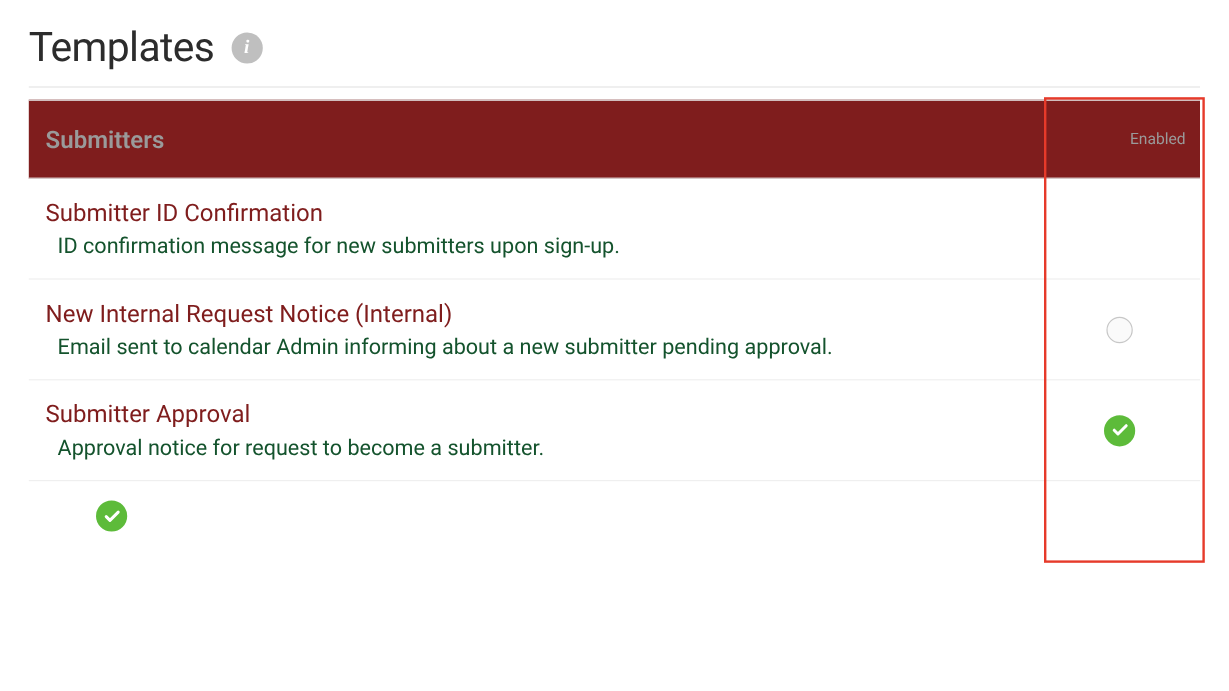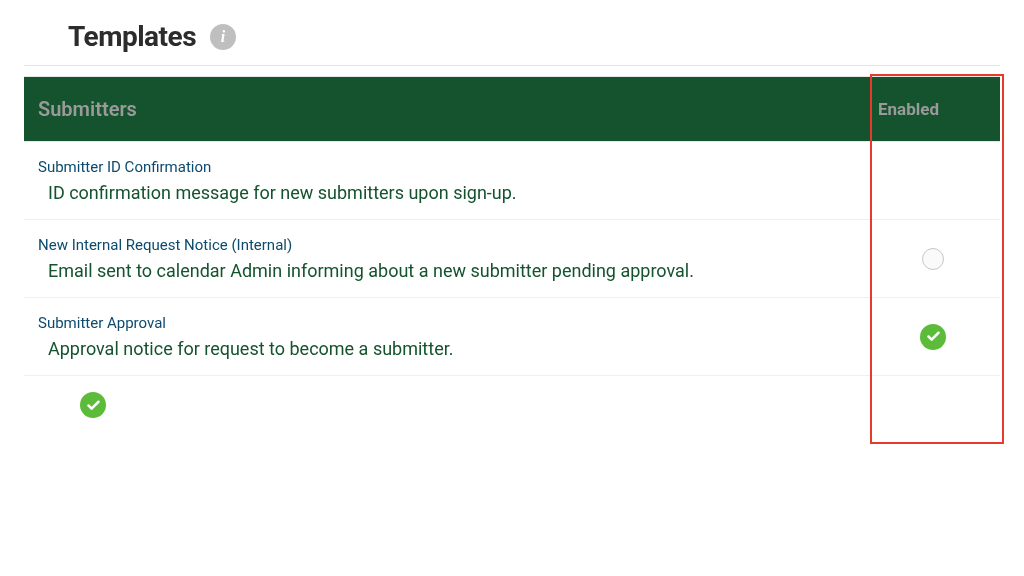--- a/index.html
+++ b/index.html
@@ -16,25 +16,24 @@
     }
     .page-header {
       display: flex;
       align-items: center;
       gap: 14px;
       padding-bottom: 12px;
       border-bottom: 1px solid #e5e5e5;
       margin-bottom: 10px;
     }
     .page-title {
-      font-size: 28px;
-      font-weight: 700;
+      font-size: 34px;
+      font-weight: 400;
       color: #2c2c2c;
       letter-spacing: -0.5px;
-      margin-left: 44px;
     }
     .info-icon {
       width: 26px;
       height: 26px;
       border-radius: 50%;
       background: #bfbfbf;
       color: #ffffff;
       display: flex;
       align-items: center;
       justify-content: center;
@@ -55,51 +54,51 @@
       border: 2px solid #e63a2a;
       pointer-events: none;
     }
     .table-header {
       display: flex;
       justify-content: space-between;
       align-items: center;
       padding: 20px 12px 20px 14px;
       border-top: 1px solid #e5e5e5;
       border-bottom: 1px solid #e5e5e5;
-      background: #14532d;
+      background: #7f1d1d;
     }
     .col-title {
       font-size: 20px;
       font-weight: 600;
       color: #9a9a9a;
     }
     .col-enabled {
-      font-size: 17px;
-      font-weight: 700;
+      font-size: 13px;
+      font-weight: 400;
       color: #9a9a9a;
       width: 110px;
-      text-align: left;
+      text-align: right;
     }
     .table-row {
       display: flex;
       justify-content: space-between;
       align-items: center;
       padding: 16px 12px 16px 14px;
       border-bottom: 1px solid #efefef;
     }
     .row-content {
       flex: 1;
       display: flex;
       flex-direction: column;
       gap: 6px;
     }
     .row-title {
-      font-size: 15px;
+      font-size: 20px;
       font-weight: 400;
-      color: #0c4a6e;
+      color: #7f1d1d;
     }
     .row-desc {
       font-size: 18px;
       color: #14532d;
       padding-left: 10px;
     }
     .enabled-cell {
       width: 110px;
       display: flex;
       justify-content: center;

